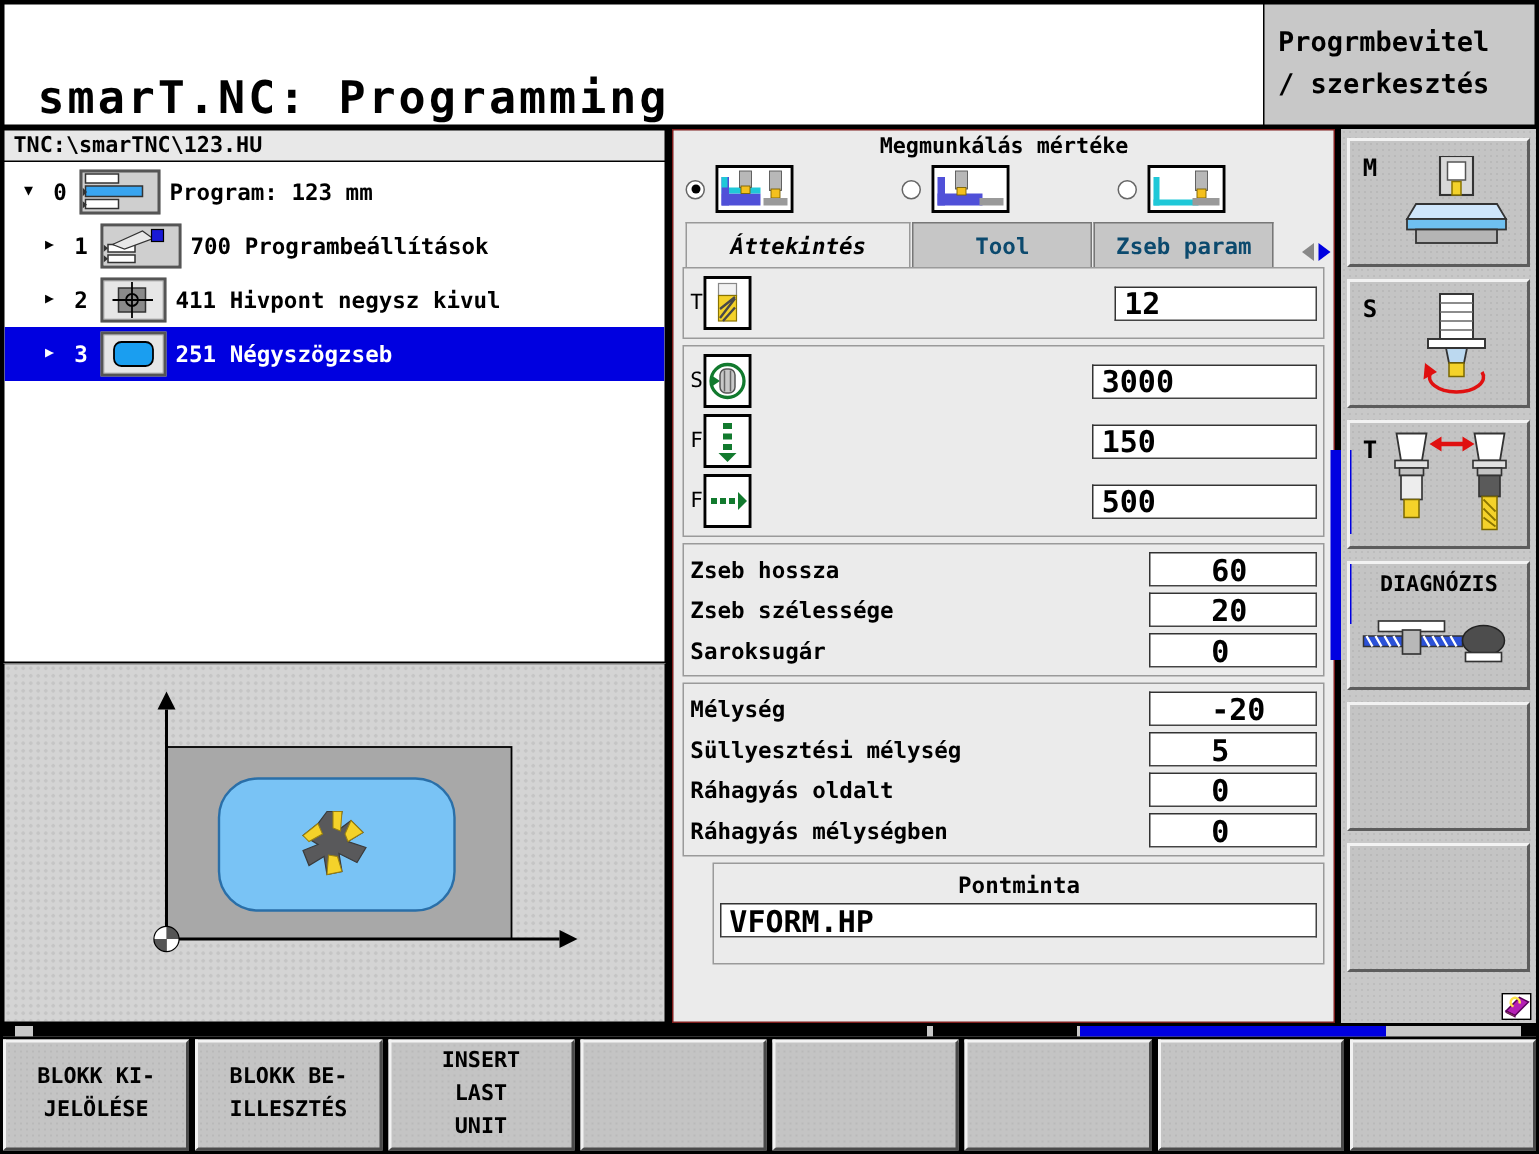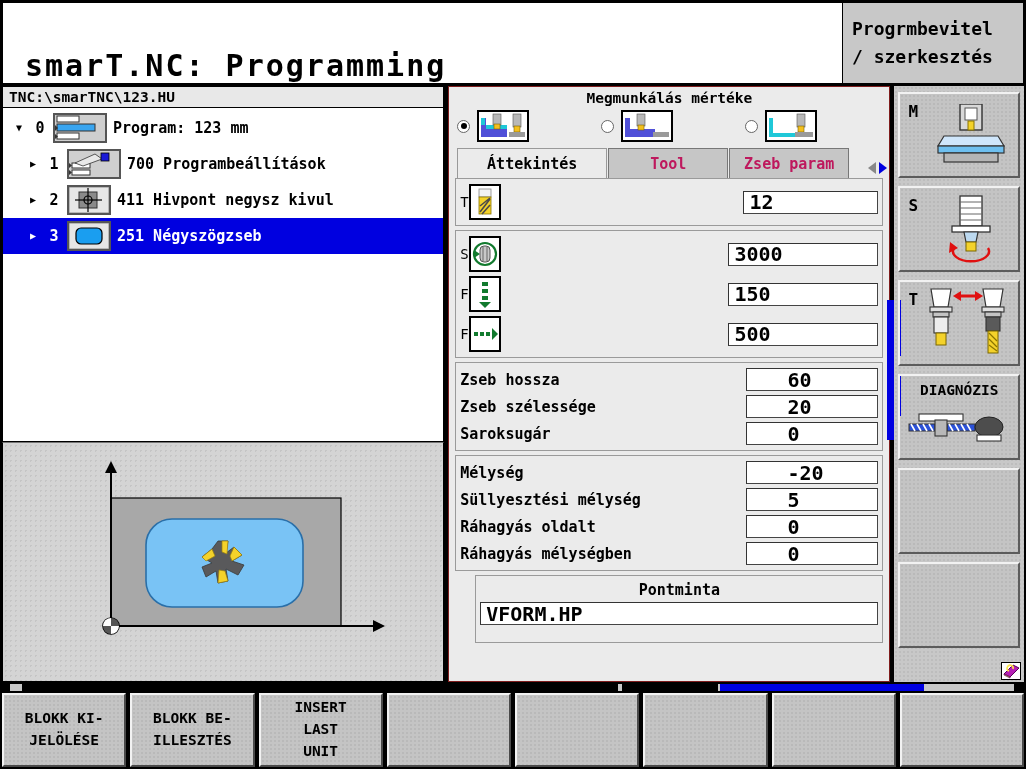--- a/index.html
+++ b/index.html
@@ -128,27 +128,28 @@
   .tabstrip {
     display:flex; align-items:flex-end; height:32px;
     padding-left:8px; position:relative;
   }
   .tab {
     height:30px; min-width:120px;
     display:flex; align-items:center; justify-content:center;
     font-size:15px; font-weight:bold;
     border:1px solid #777;
     border-bottom:none;
-    background:#c6c6c6; color:#be185d;
+    background:#c6c6c6; color:#0c4a6e;
     margin-right:1px;
     padding:0 10px;
   }
   .tab.active {
     background:#ebebeb; color:#000; border-color:#999;
     min-width:150px;
+    font-style:italic;
   }
   .tab-arrows {
     margin-left:auto; margin-right:2px; display:flex; align-items:center;
     gap:3px; padding-bottom:4px;
   }
   .tri-l { width:0;height:0;border-right:8px solid #888;
            border-top:6px solid transparent;border-bottom:6px solid transparent; }
   .tri-r { width:0;height:0;border-left:8px solid #0000e0;
            border-top:6px solid transparent;border-bottom:6px solid transparent; }
 
@@ -166,21 +167,21 @@
   }
   .fval {
     background:#fff; border:1px solid #444;
     border-top-color:#333; border-left-color:#333;
     height:23px; display:flex; align-items:center;
     padding-left:5px; font-size:20px; font-weight:bold;
     flex:0 0 auto;
   }
   .fval.w135 { width:135px; }
   .fval.w150 { width:150px; }
-  .fval.w132 { width:132px;padding-left:40px; }
+  .fval.w132 { width:112px;padding-left:40px; }
   .tsf-row { display:flex; align-items:center; height:40px; }
   .tsf-row .spacer { flex:1; }
 
   .grp-title {
     text-align:center; font-size:15px; font-weight:bold;
     padding:2px 0 3px;
   }
   .fval.full { width:100%; }
   .grp.point { min-height:68px;margin-left:20px; }
 

